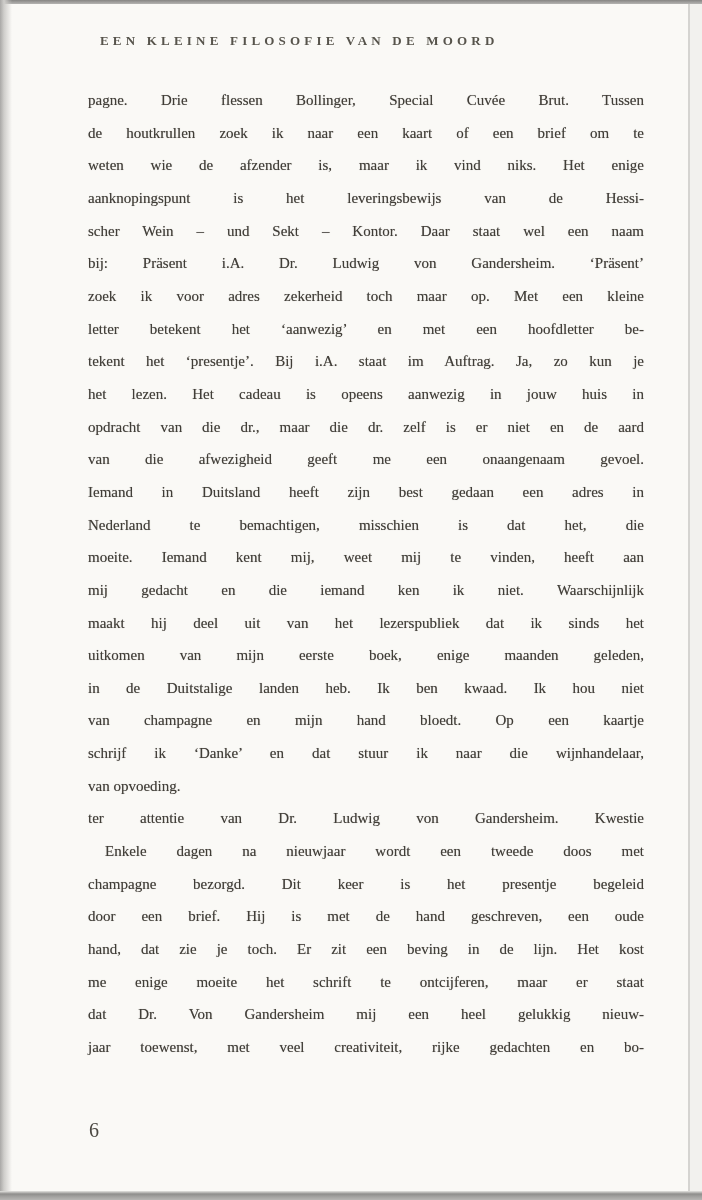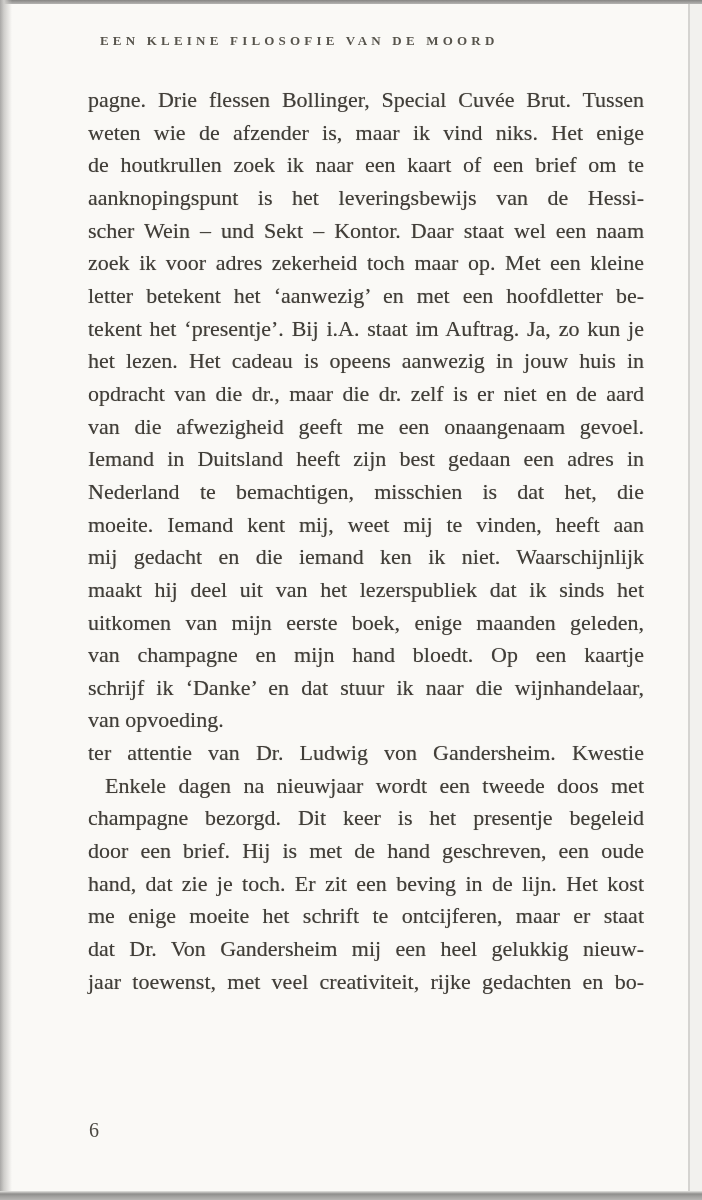--- a/index.html
+++ b/index.html
@@ -49,21 +49,21 @@
     color: #57544c;
     white-space: nowrap;
     filter: blur(0.3px);
   }
   
   .body-text {
     position: absolute;
     left: 88px;
     top: 84px;
     width: 556px;
-    font-size: 22px;
+    font-size: 15px;
     line-height: 32.65px;
     color: #413e38;
     filter: blur(0.35px);
     text-shadow: 0 0 0.7px rgba(65,62,56,0.55);
   }
   .body-line {
     text-align: justify;
     text-align-last: justify;
     white-space: normal;
   }
@@ -91,36 +91,38 @@
 <div class="scan">
   <div class="top-edge"></div>
   <div class="left-edge-shadow"></div>
   <div class="right-margin-strip"></div>
   <div class="right-page-edge"></div>
 
   <div class="running-header">EEN KLEINE FILOSOFIE VAN DE MOORD</div>
 
   <div class="body-text" id="body-text">
       <div class="body-line"><span>pagne. Drie flessen Bollinger, Special Cuvée Brut. Tussen</span></div>
+      <div class="body-line"><span>de houtkrullen zoek ik naar een kaart of een brief om te</span></div>
       <div class="body-line"><span>weten wie de afzender is, maar ik vind niks. Het enige</span></div>
-      <div class="body-line"><span>de houtkrullen zoek ik naar een kaart of een brief om te</span></div>
       <div class="body-line"><span>aanknopingspunt is het leveringsbewijs van de Hessi-</span></div>
       <div class="body-line"><span>scher Wein – und Sekt – Kontor. Daar staat wel een naam</span></div>
+      <div class="body-line"><span>bij: Präsent i.A. Dr. Ludwig von Gandersheim. ‘Präsent’</span></div>
       <div class="body-line"><span>zoek ik voor adres zekerheid toch maar op. Met een kleine</span></div>
       <div class="body-line"><span>letter betekent het ‘aanwezig’ en met een hoofdletter be-</span></div>
       <div class="body-line"><span>tekent het ‘presentje’. Bij i.A. staat </span><span class="italic-phrase">im Auftrag</span><span>. Ja, zo kun je</span></div>
       <div class="body-line"><span>het lezen. Het cadeau is opeens aanwezig in jouw huis in</span></div>
       <div class="body-line"><span>opdracht van die dr., maar die dr. zelf is er niet en de aard</span></div>
       <div class="body-line"><span>van die afwezigheid geeft me een onaangenaam gevoel.</span></div>
       <div class="body-line"><span>Iemand in Duitsland heeft zijn best gedaan een adres in</span></div>
       <div class="body-line"><span>Nederland te bemachtigen, misschien is dat het, die</span></div>
       <div class="body-line"><span>moeite. Iemand kent mij, weet mij te vinden, heeft aan</span></div>
       <div class="body-line"><span>mij gedacht en die iemand ken ik niet. Waarschijnlijk</span></div>
       <div class="body-line"><span>maakt hij deel uit van het lezerspubliek dat ik sinds het</span></div>
       <div class="body-line"><span>uitkomen van mijn eerste boek, enige maanden geleden,</span></div>
+      <div class="body-line"><span>in de Duitstalige landen heb. Ik ben kwaad. Ik hou niet</span></div>
       <div class="body-line"><span>van champagne en mijn hand bloedt. Op een kaartje</span></div>
       <div class="body-line"><span>schrijf ik ‘Danke’ en dat stuur ik naar die wijnhandelaar,</span></div>
       <div class="body-line no-justify"><span>van opvoeding.</span></div>
       <div class="body-line"><span>ter attentie van Dr. Ludwig von Gandersheim. Kwestie</span></div>
       <div class="body-line indent"><span>Enkele dagen na nieuwjaar wordt een tweede doos met</span></div>
       <div class="body-line"><span>champagne bezorgd. Dit keer is het presentje begeleid</span></div>
       <div class="body-line"><span>door een brief. Hij is met de hand geschreven, een oude</span></div>
       <div class="body-line"><span>hand, dat zie je toch. Er zit een beving in de lijn. Het kost</span></div>
       <div class="body-line"><span>me enige moeite het schrift te ontcijferen, maar er staat</span></div>
       <div class="body-line"><span>dat Dr. Von Gandersheim mij een heel gelukkig nieuw-</span></div>

